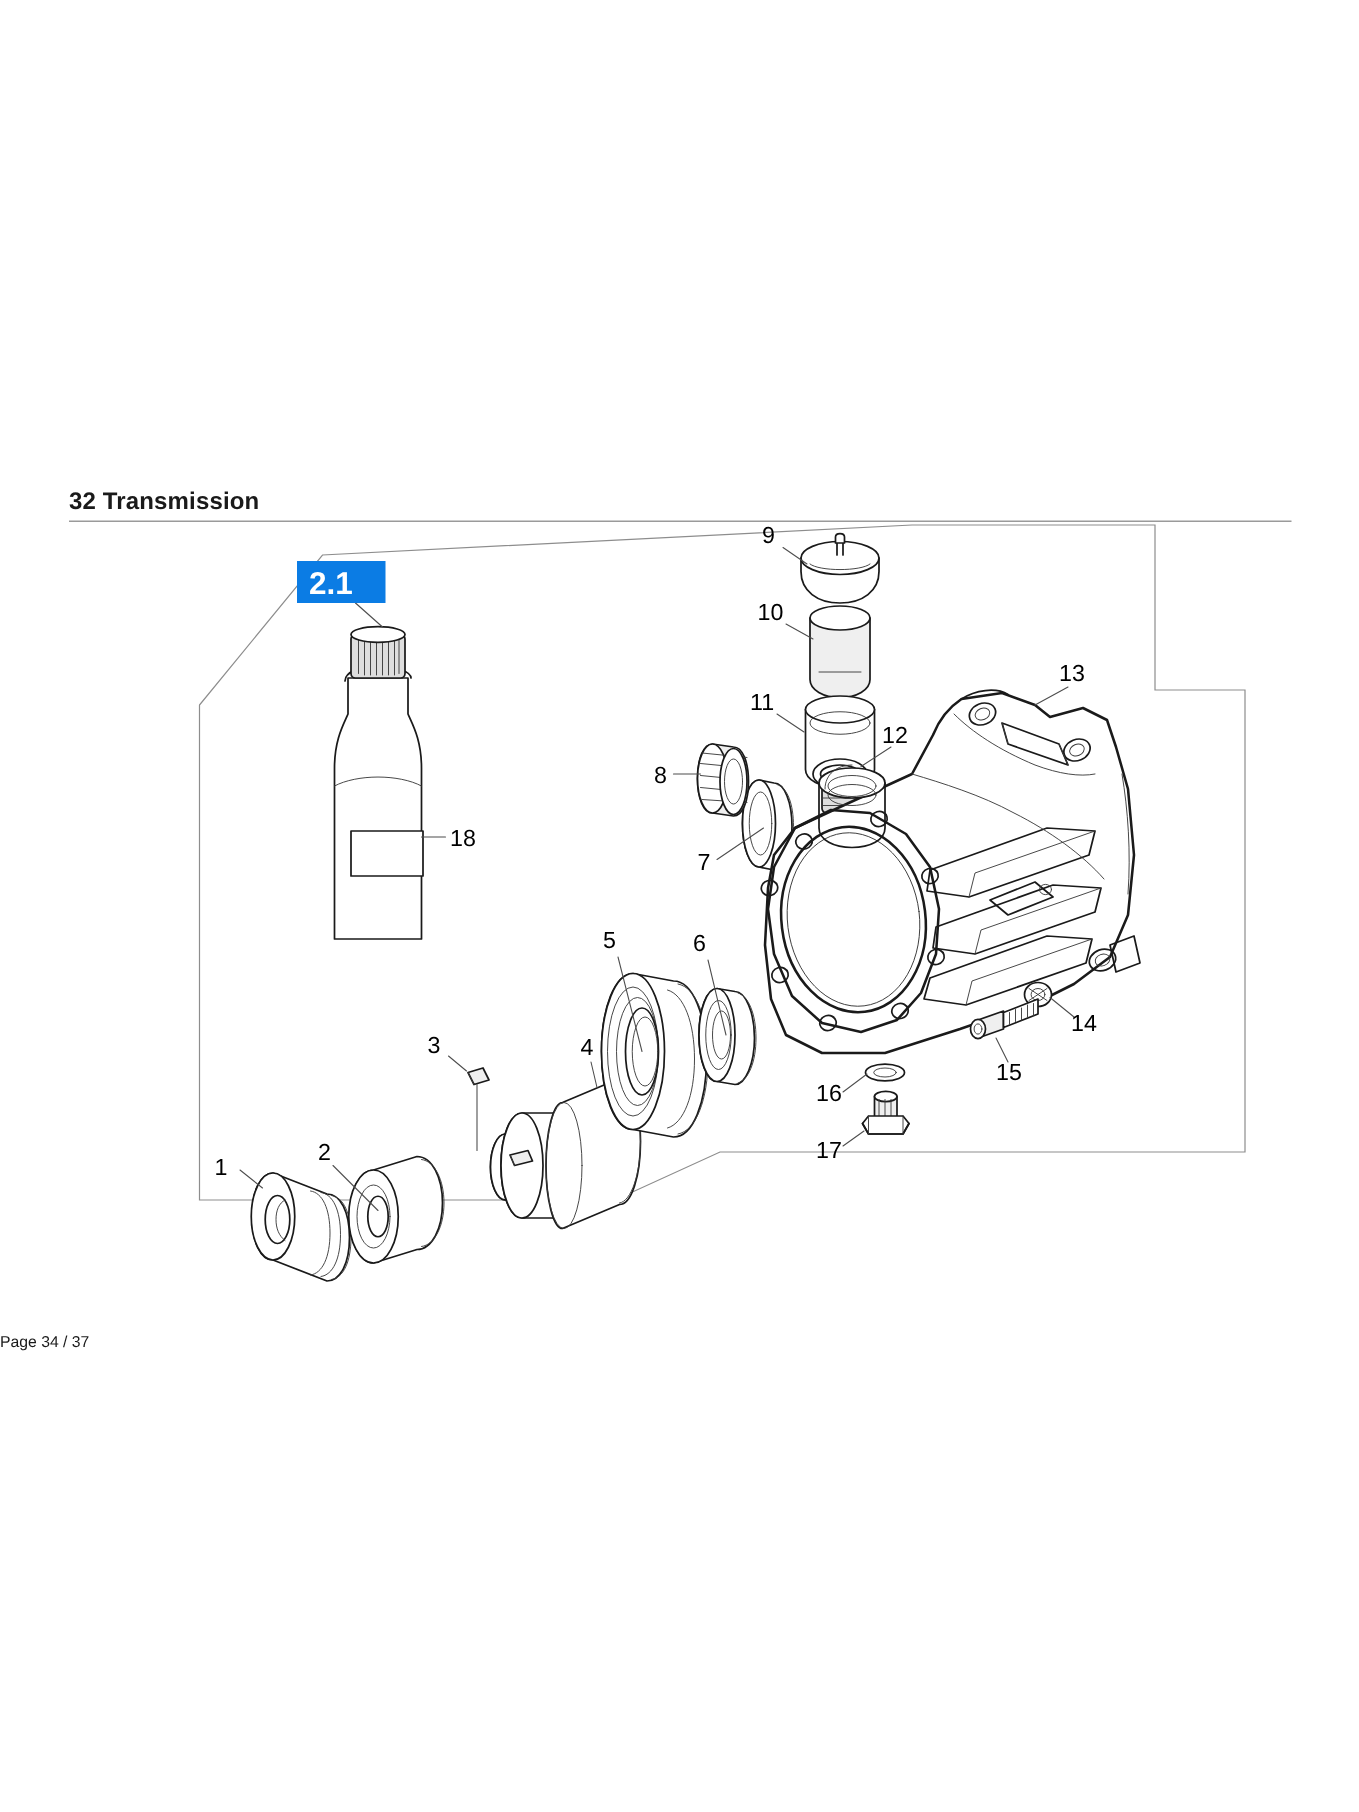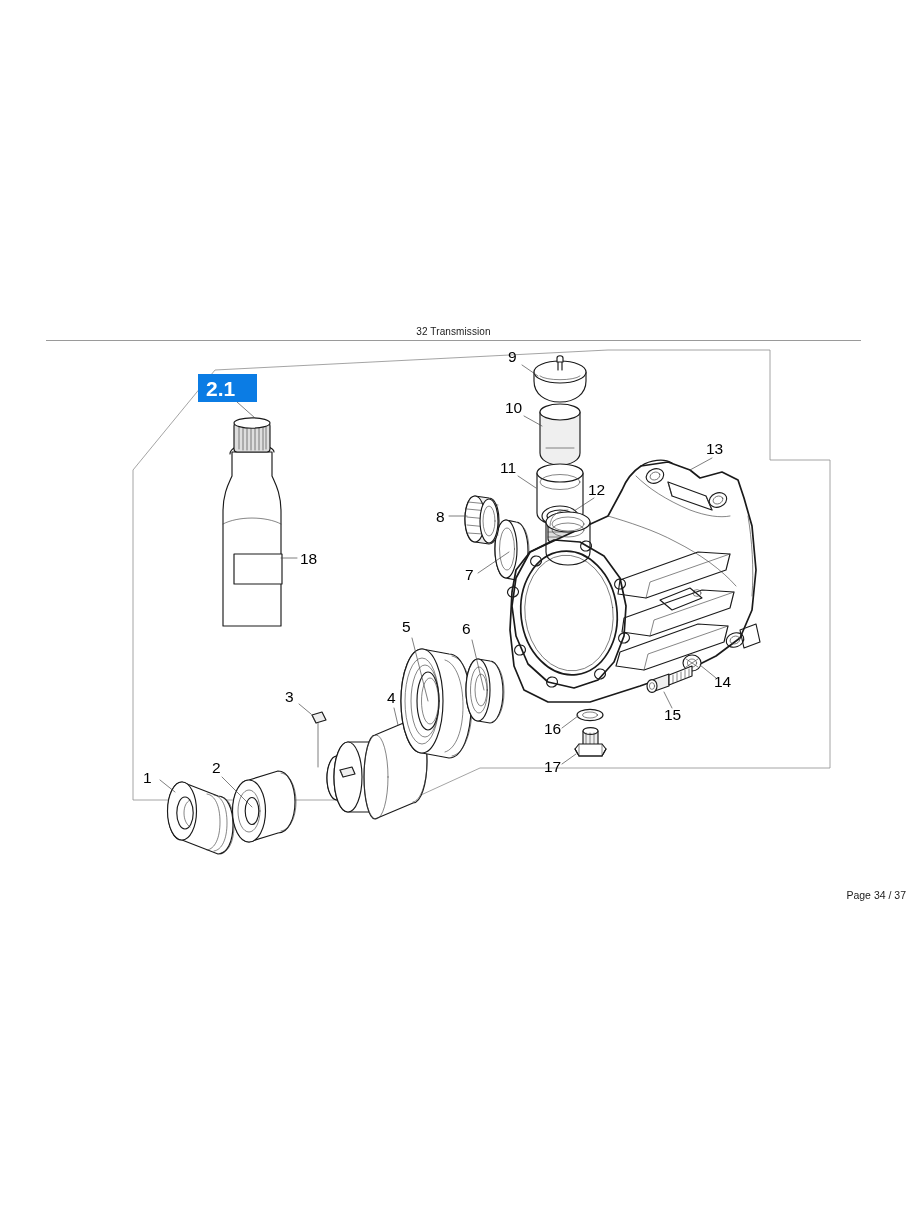--- a/index.html
+++ b/index.html
@@ -23,39 +23,38 @@
     height: 1208px;
     background: #ffffff;
   }
   .header-band {
     position: absolute;
     left: 46px;
     top: 326px;
     width: 815px;
   }
   .header-title {
-    font-size: 10px;
-    font-weight: 400;
+    font-size: 16px;
+    font-weight: 700;
     color: #1a1a1a;
     letter-spacing: .1px;
     padding-bottom: 3px;
     white-space: nowrap;
-    text-align: center;
   }
   .header-rule {
     width: 100%;
     height: 1px;
     background: #9a9a9a;
   }
   .footer {
     position: absolute;
     left: 0;
     top: 889px;
     width: 906px;
-    text-align: right;
+    text-align: left;
     font-size: 10.5px;
     color: #1a1a1a;
   }
   svg.diagram {
     position: absolute;
     left: 0;
     top: 330px;
     width: 906px;
     height: 560px;
     display: block;

